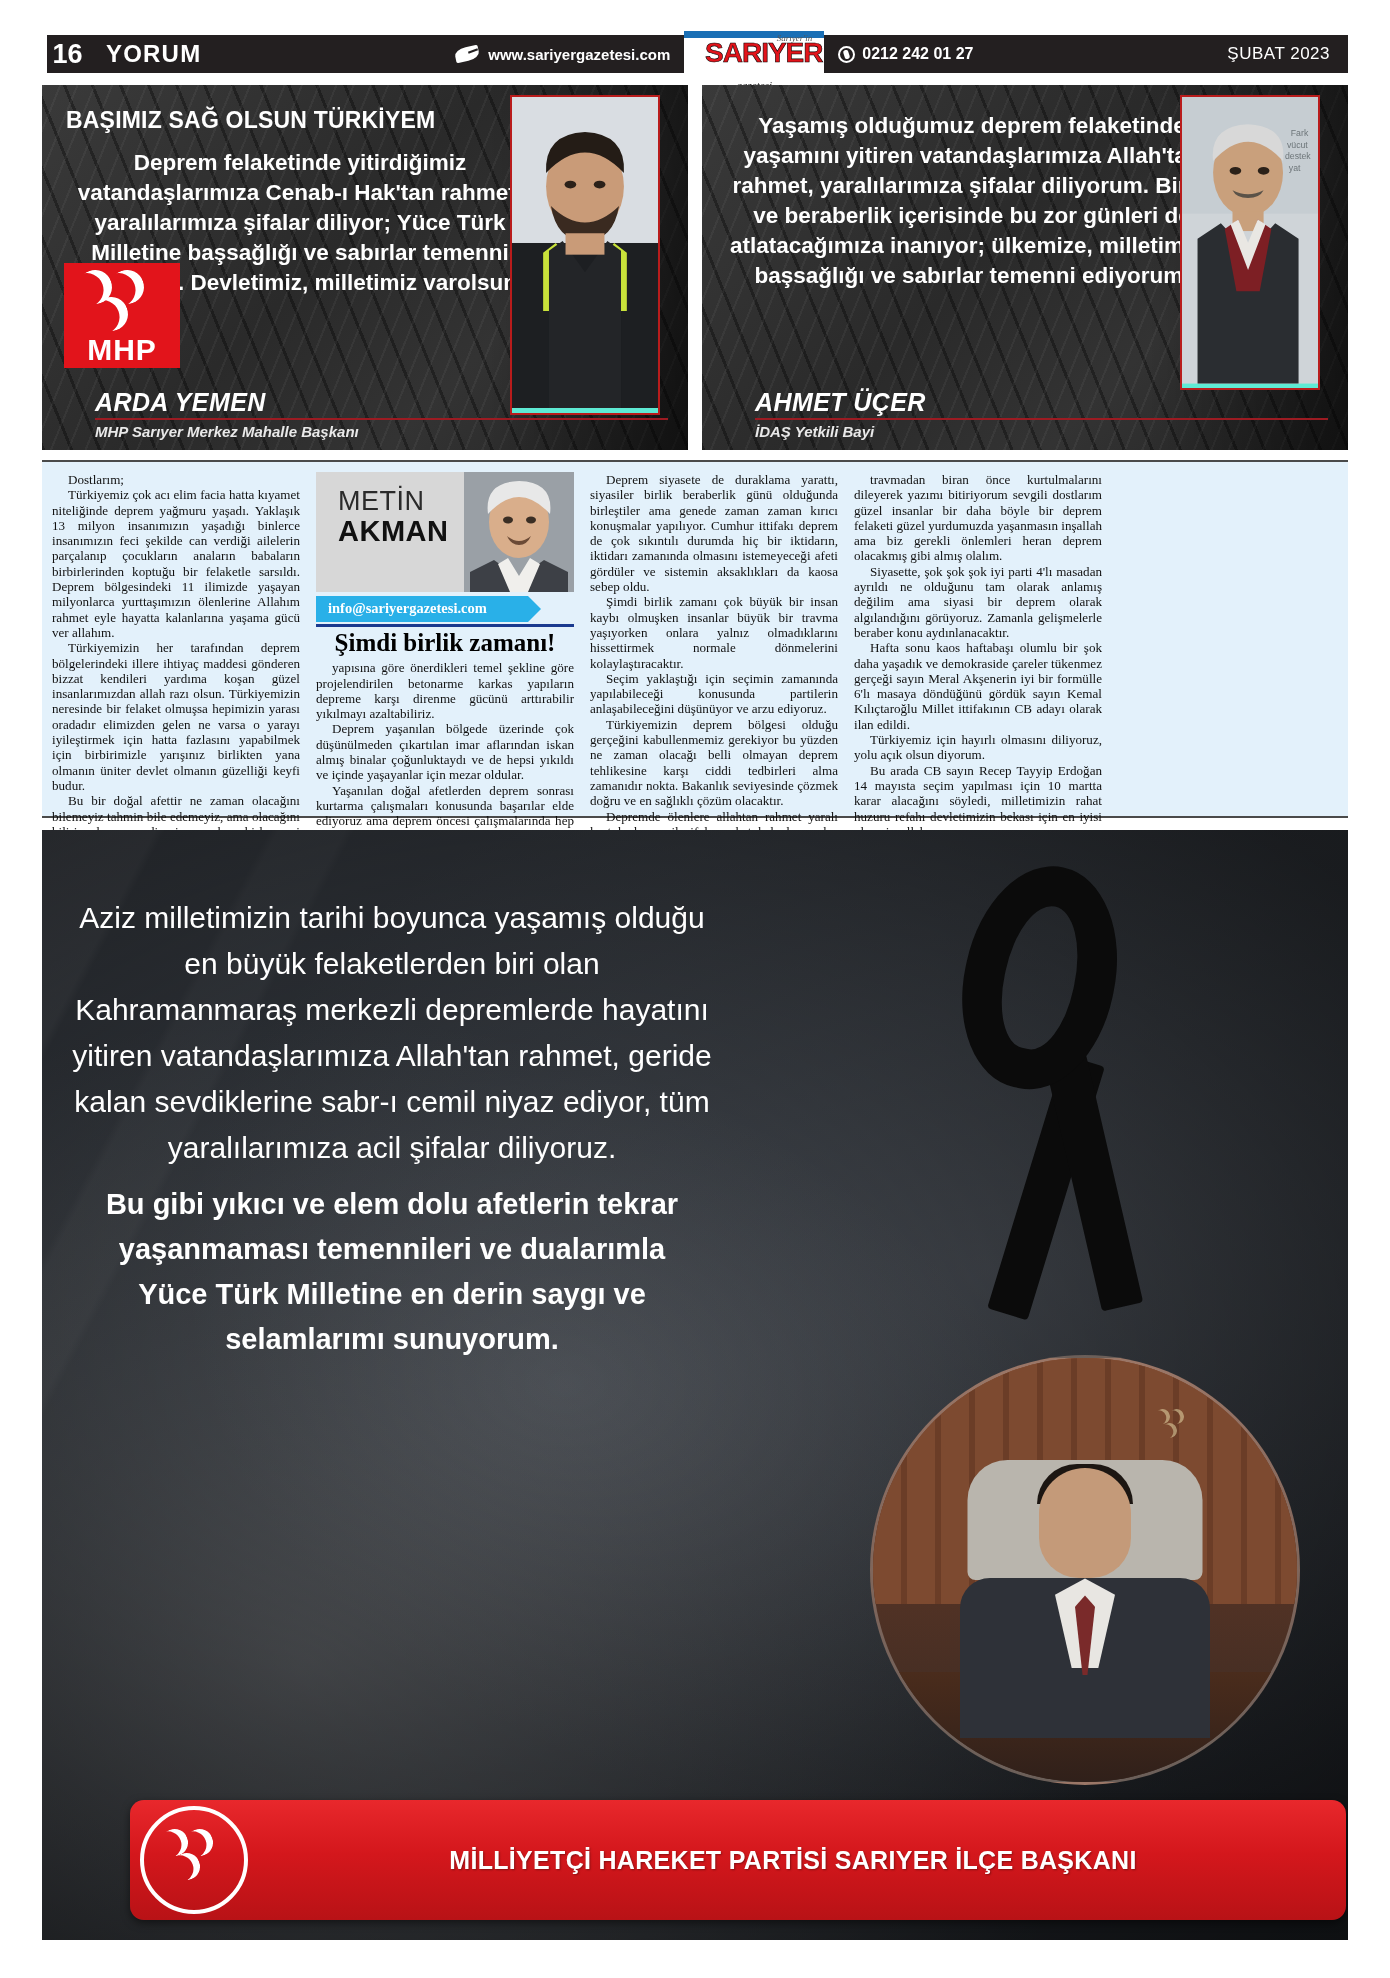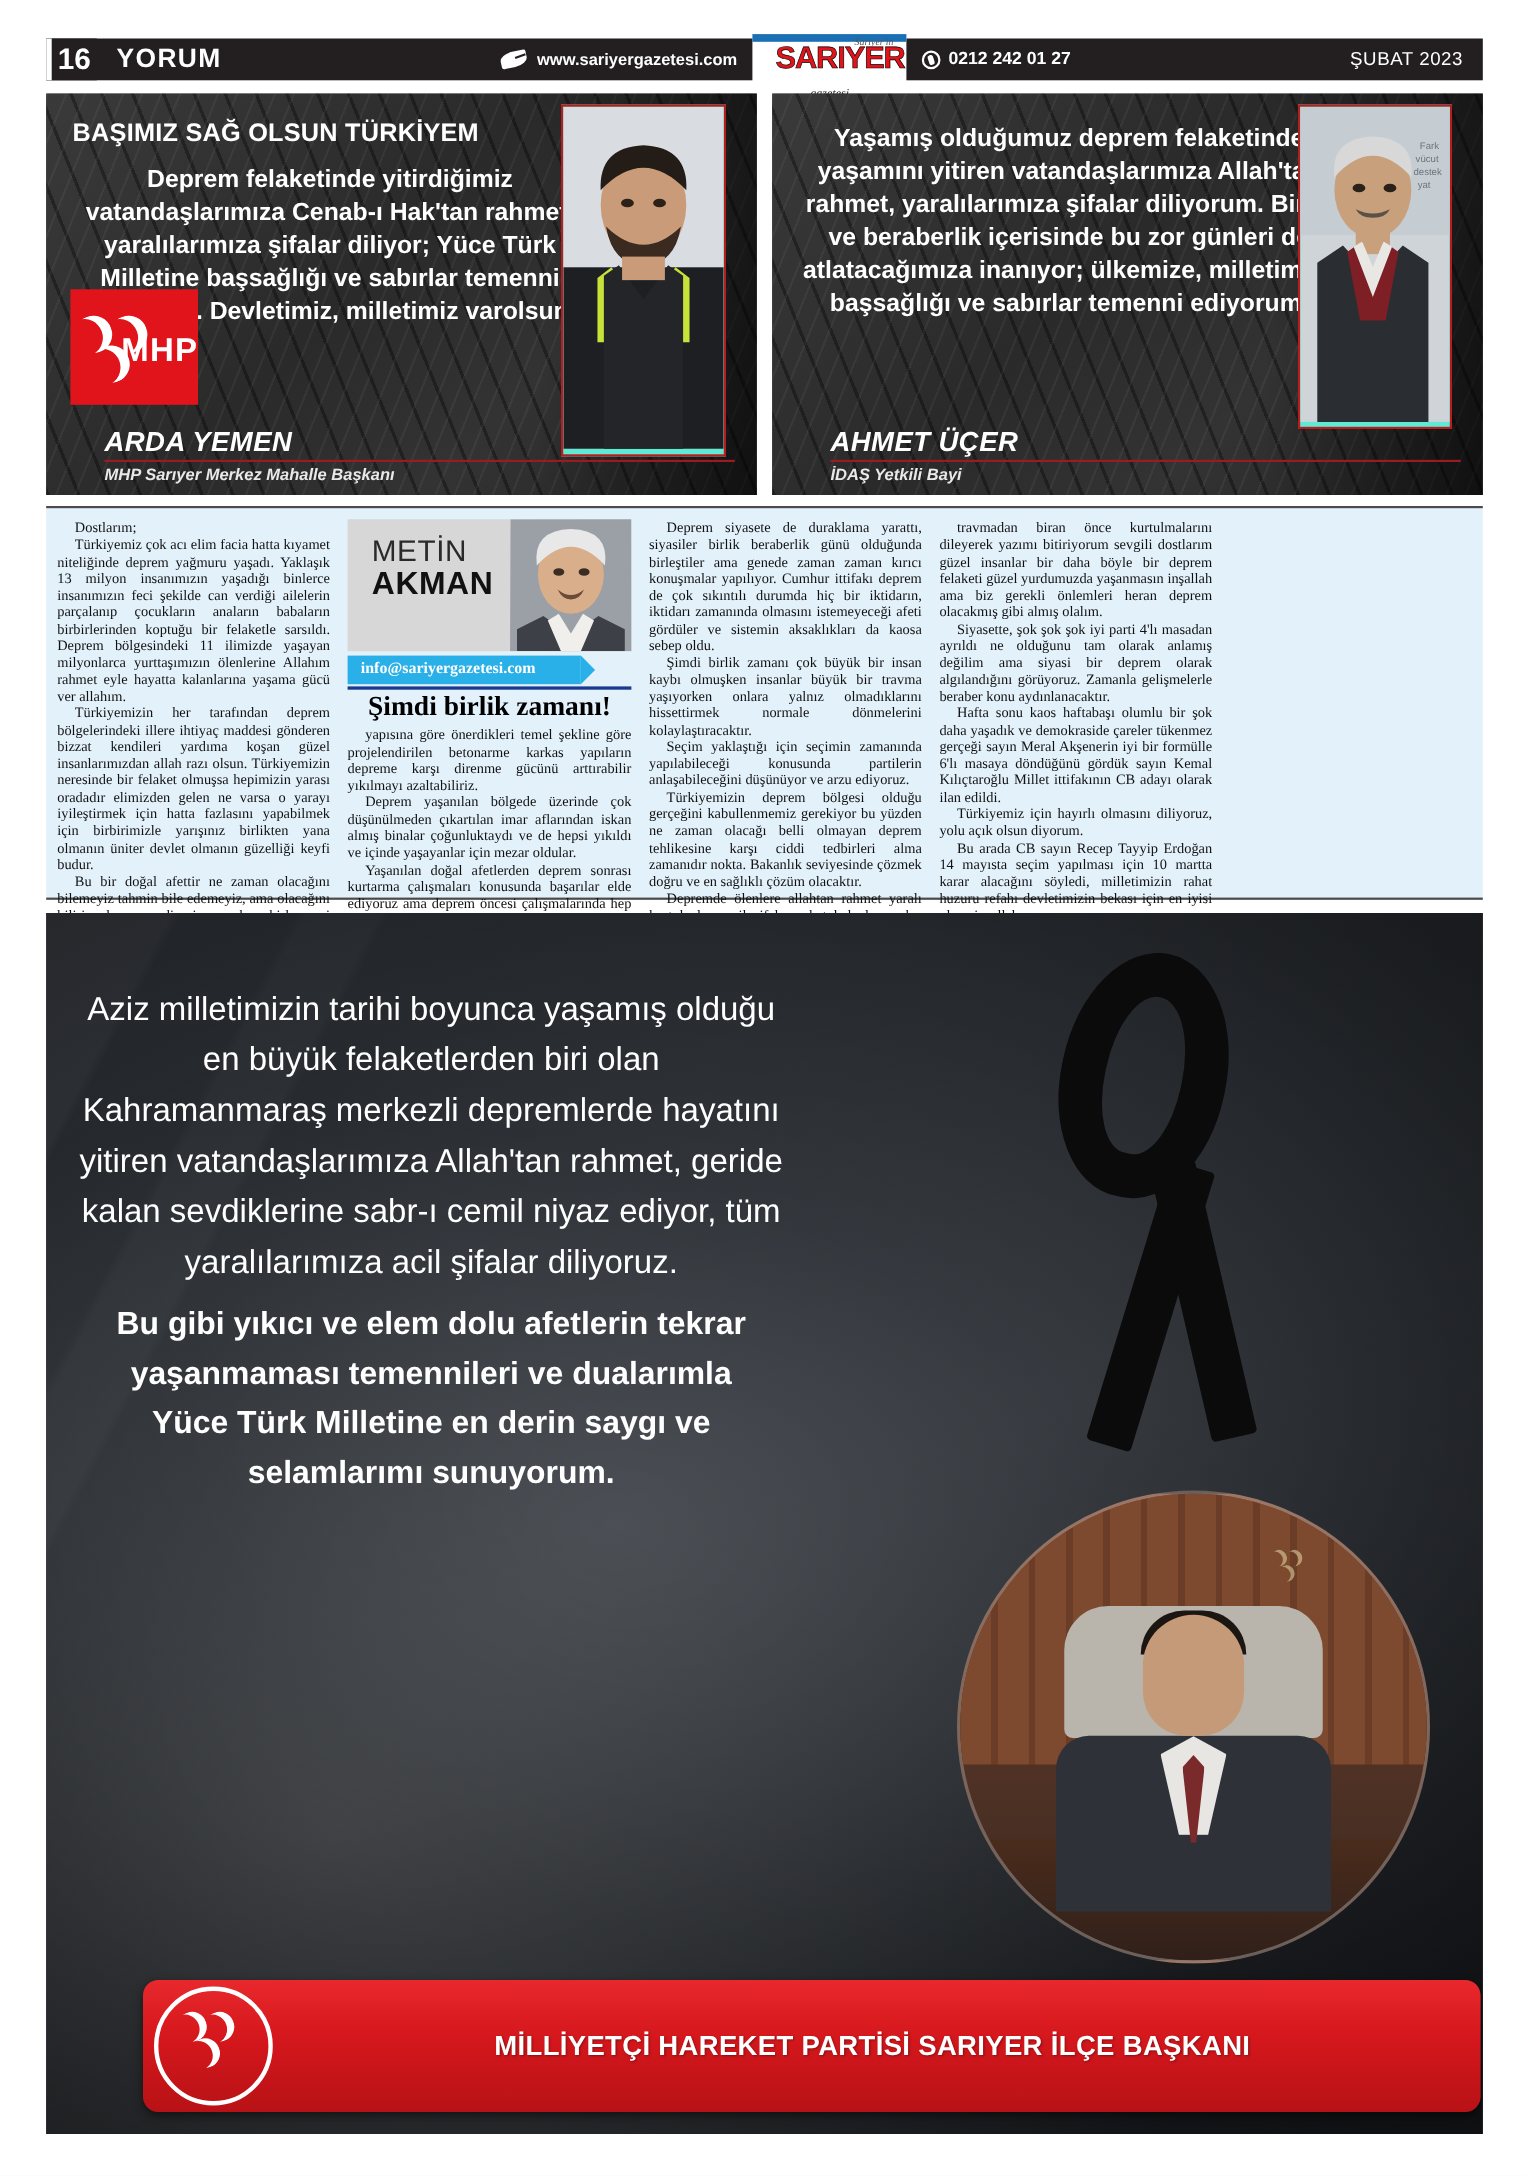--- a/index.html
+++ b/index.html
@@ -99,21 +99,21 @@
   .trib-body {
     position: relative; color:#fff; font-weight: bold;
     font-size: 22.5px; line-height: 30px; text-align: center;
   }
   .trib-l-body { padding: 14px 150px 0 20px; }
   .trib-r-body { padding: 26px 130px 0 24px; }
 
   .mhp-badge {
     position: absolute; left: 22px; bottom: 82px;
     width: 116px; height: 105px; background: #e2141b;
-    display:flex; flex-direction: row; align-items:center; justify-content:flex-start;
+    display:flex; flex-direction: column; align-items:center; justify-content:flex-start;
     padding-top: 6px;
   }
   .moons { position: relative; width: 96px; height: 66px; }
   .moon {
     position:absolute; width: 34px; height: 34px; border-radius: 50%;
     box-shadow: inset -9px 0 0 0 #fff;
     transform: rotate(-20deg);
   }
   .moon.m1 { left: 4px;  top: 1px; }
   .moon.m2 { left: 36px; top: 1px; }

